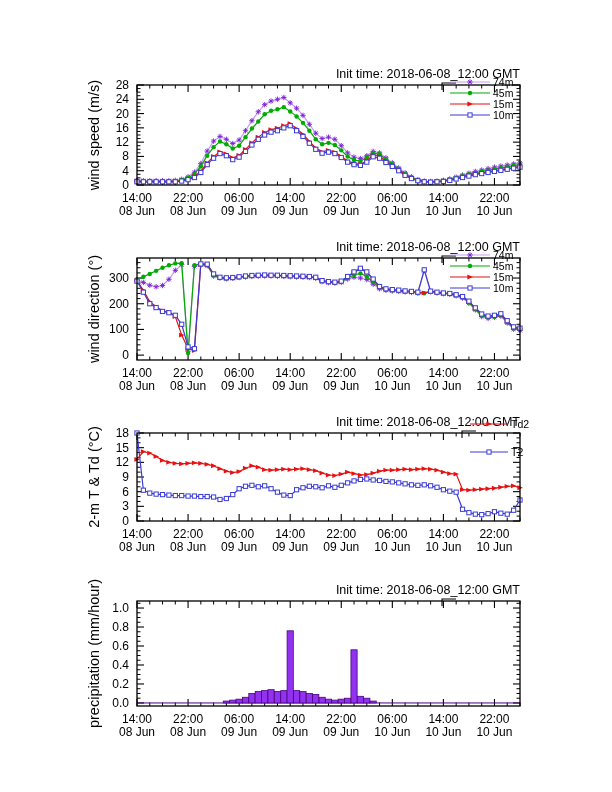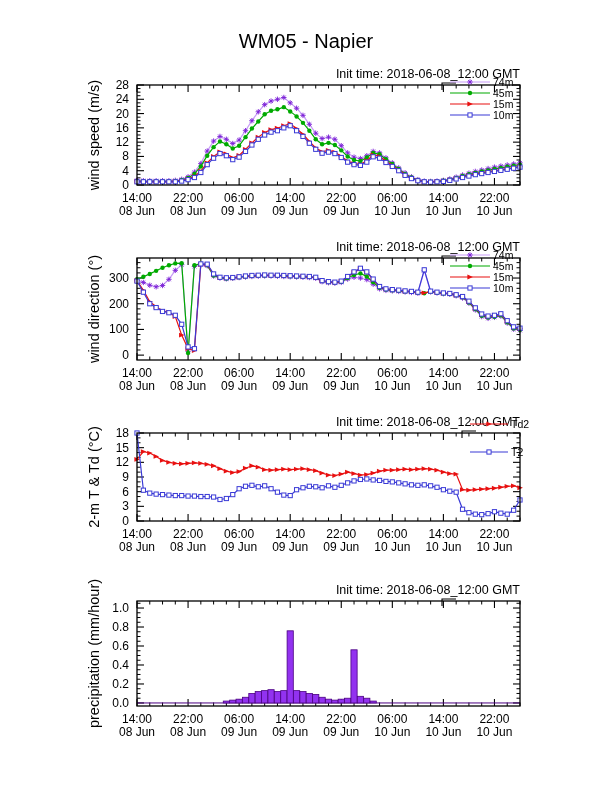--- a/index.html
+++ b/index.html
@@ -11,21 +11,20 @@
   text{fill:#000;}
   .init{font-size:12.5px;}
   .tick{font-size:12px;}
   .ylab{font-size:14.5px;}
   .lgd{font-size:10.5px;}
 </style>
 </head>
 <body>
 
 <div id="page">
-  <div id="title">WM05 - Napier</div>
   <svg id="charts" width="612" height="792" viewBox="0 0 612 792">
       <g>
         <text x="520" y="78" text-anchor="end" class="init">Init time: 2018-06-08_12:00 GMT</text>
         <text transform="translate(99 135) rotate(-90)" text-anchor="middle" class="ylab">wind speed (m/s)</text>
         <line x1="137" y1="185" x2="144" y2="185" stroke="#000" stroke-width="1.1"></line>
         <line x1="513" y1="185" x2="520" y2="185" stroke="#000" stroke-width="1.1"></line>
         <text x="129" y="189" text-anchor="end" class="tick">0</text>
         <line x1="137" y1="170.71428571428572" x2="144" y2="170.71428571428572" stroke="#000" stroke-width="1.1"></line>
         <line x1="513" y1="170.71428571428572" x2="520" y2="170.71428571428572" stroke="#000" stroke-width="1.1"></line>
         <text x="129" y="174.71428571428572" text-anchor="end" class="tick">4</text>

